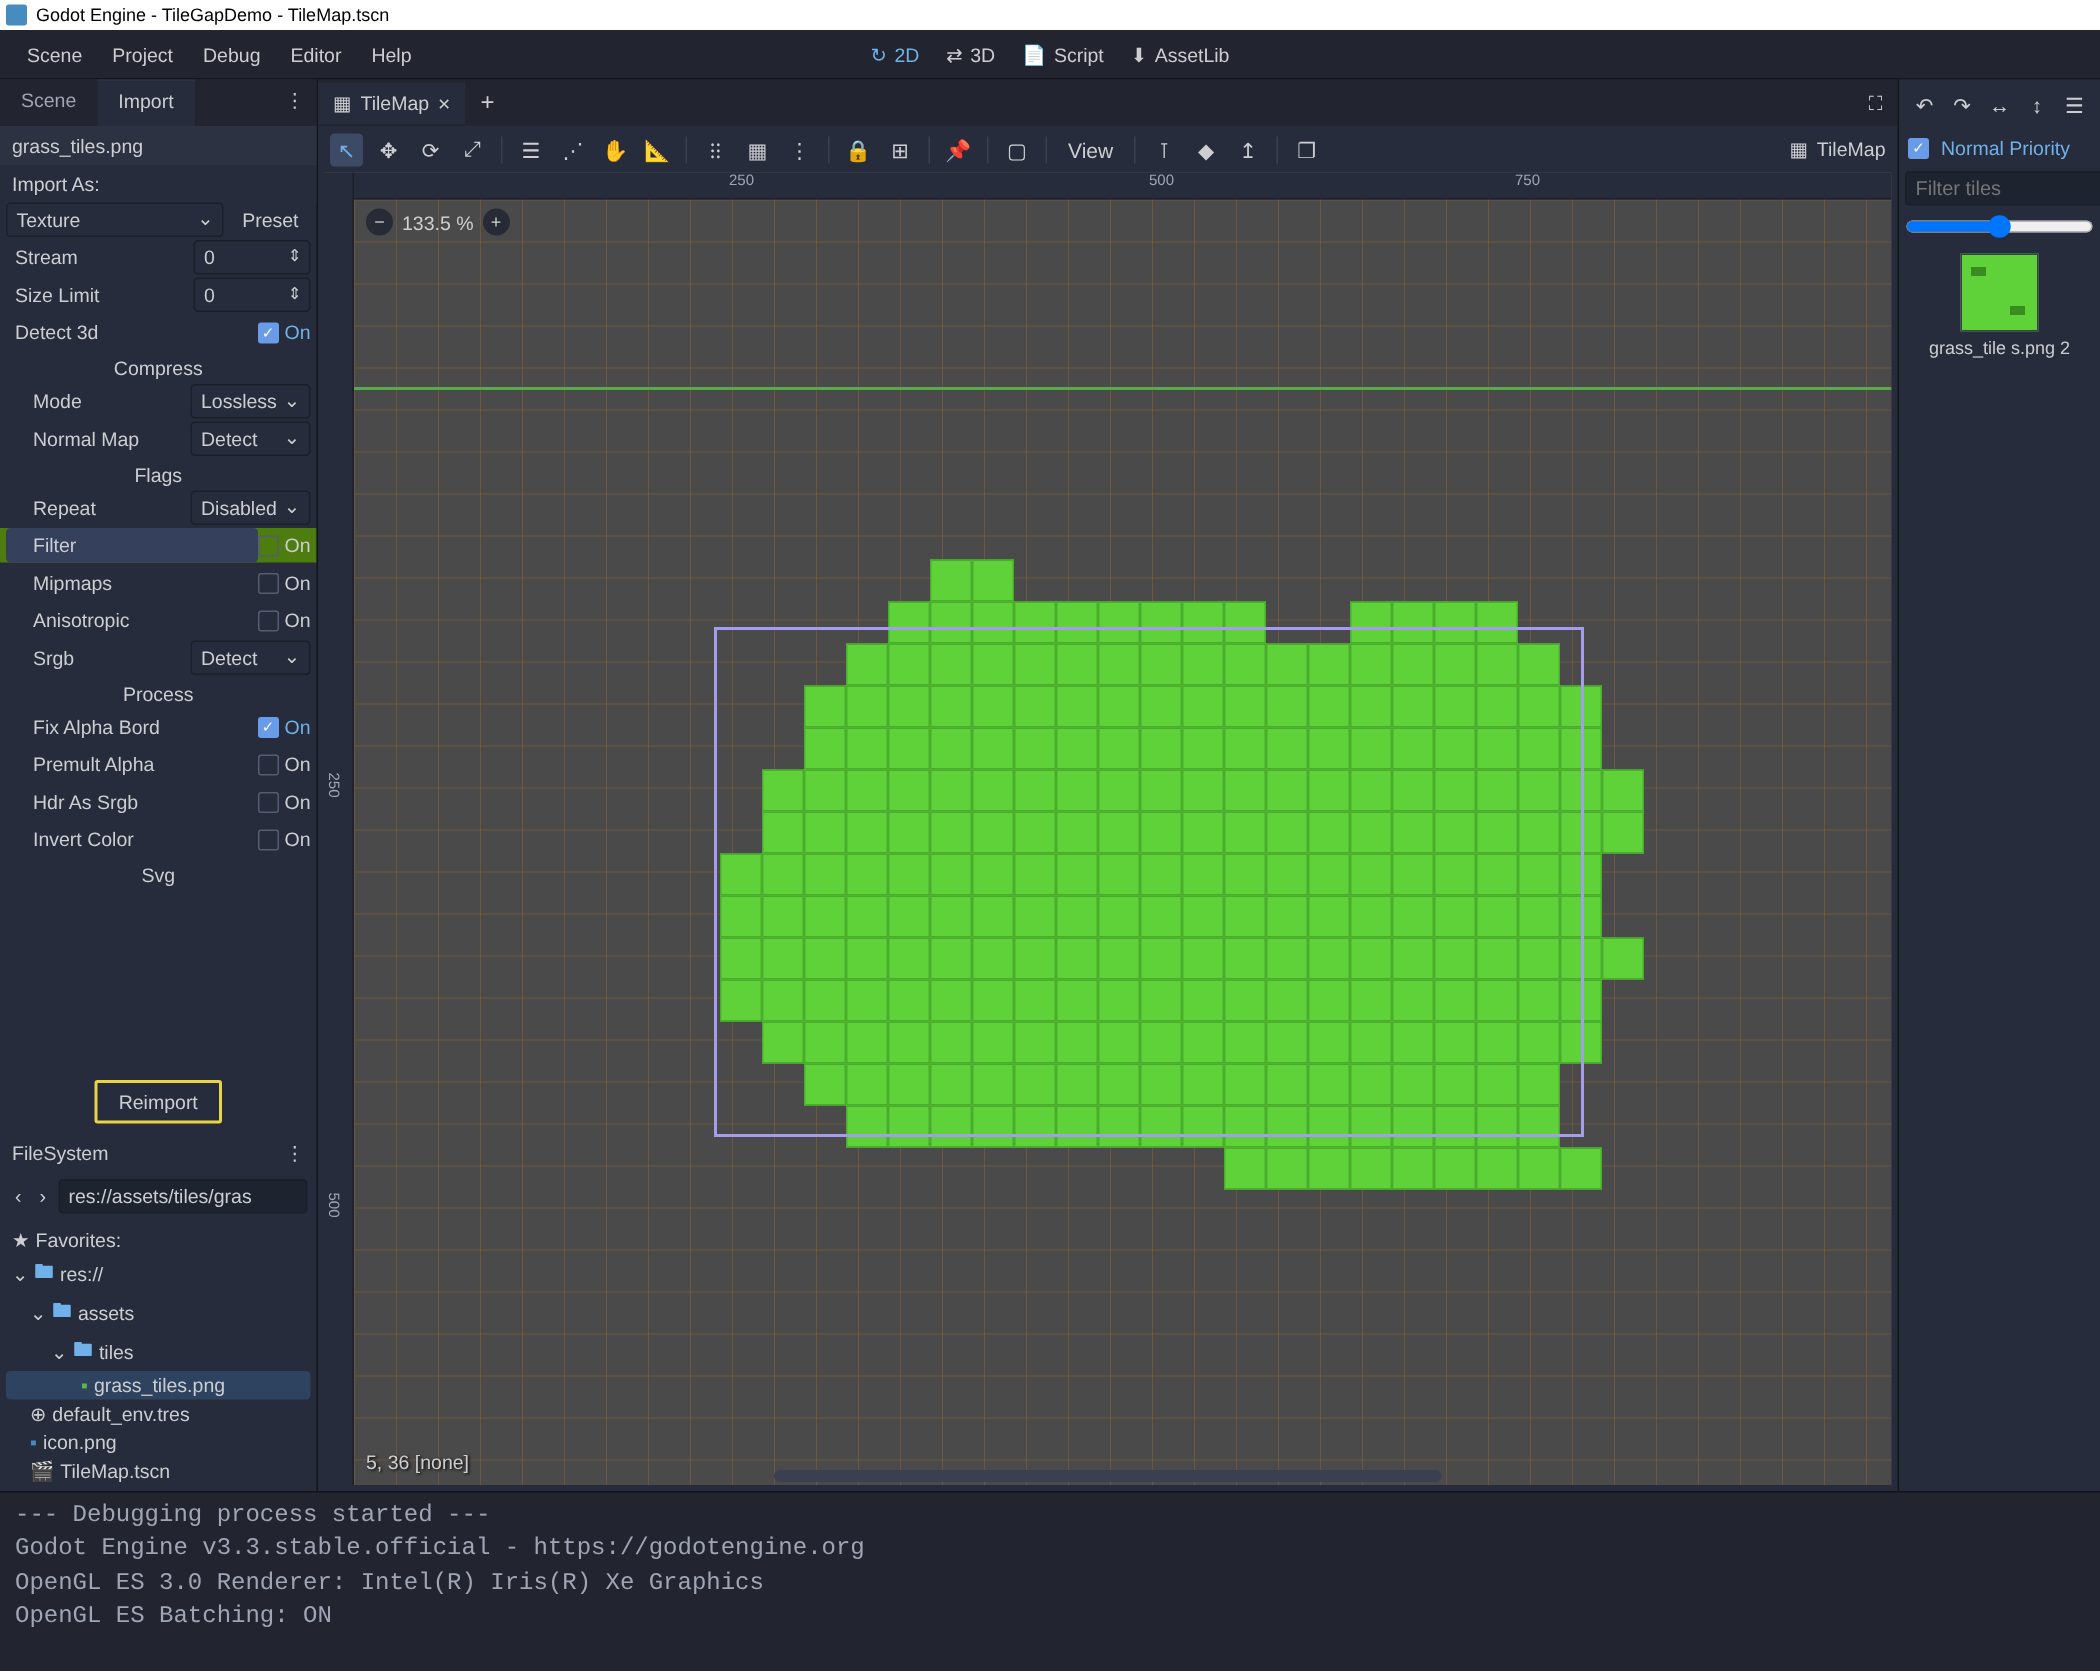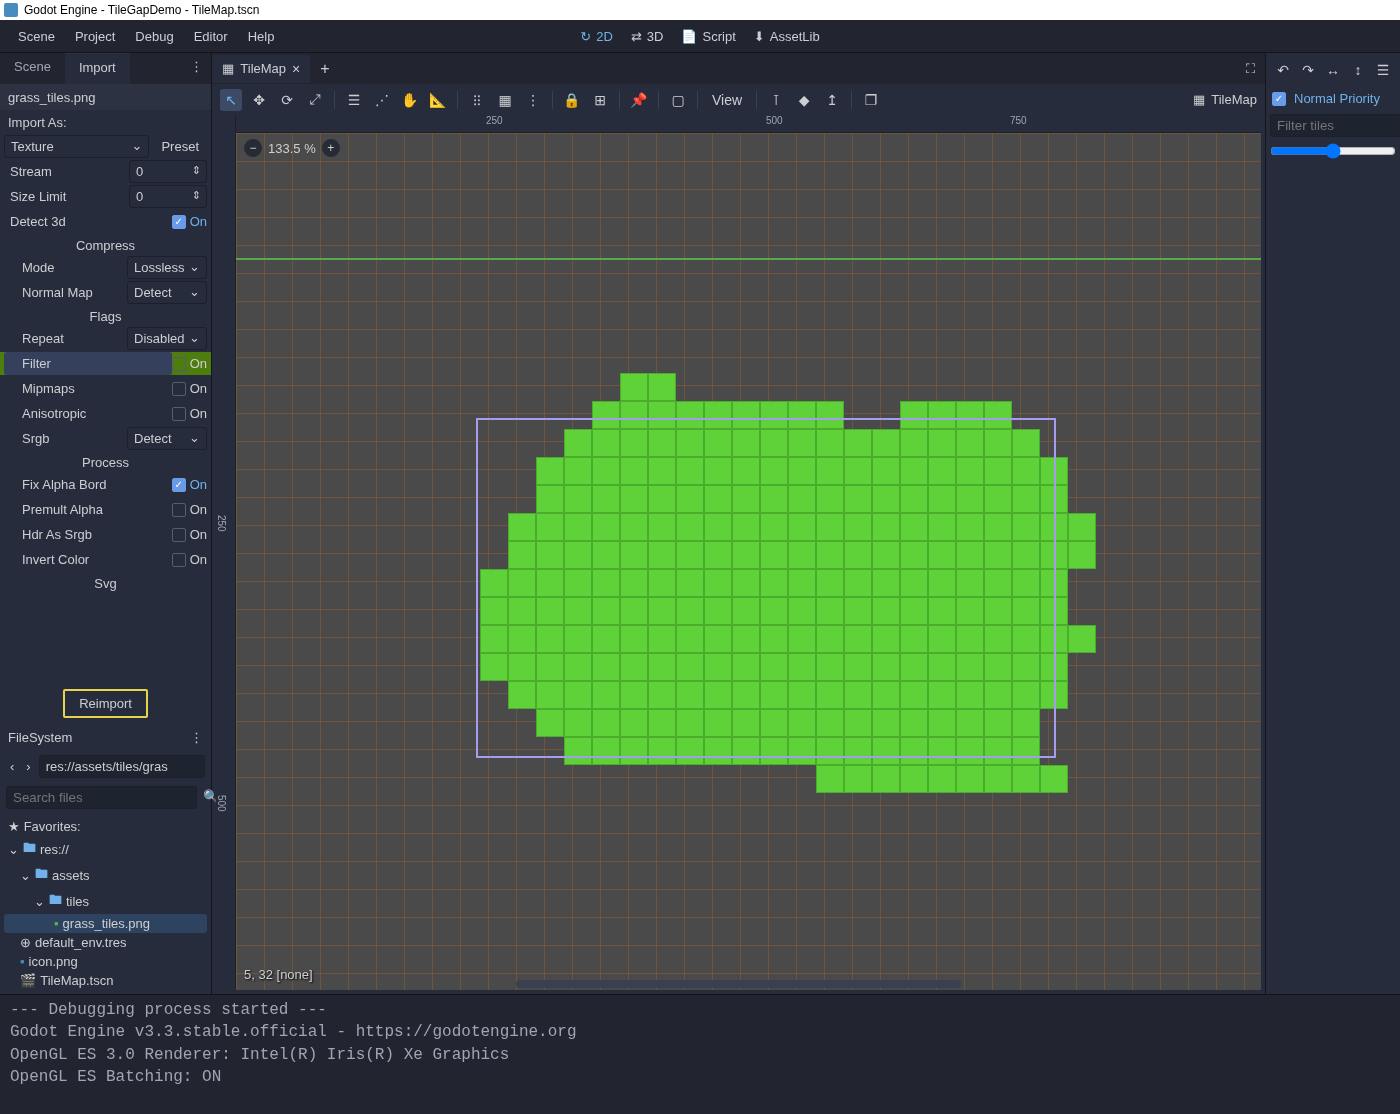--- a/index.html
+++ b/index.html
@@ -561,24 +561,20 @@
 
     <div class="dock-title">
       <span>FileSystem</span>
       <span style="margin-left:auto">⋮</span>
     </div>
     <div class="path-row">
       <span class="nav-arrow">‹</span>
       <span class="nav-arrow">›</span>
       <div class="path-box">res://assets/tiles/gras</div>
     </div>
-    <div class="search-row">
-      <input class="search-input" placeholder="Search files" style="">
-      <span style="padding:3px 6px">🔍</span>
-    </div>
     <div class="file-tree">
       <div class="tree-item">
           <span>★</span>
           <span>Favorites:</span>
         </div>
       <div class="tree-item">
           <span>⌄</span>
           <span class="folder-icon">🖿</span>
           <span>res://</span>
         </div>
@@ -1074,21 +1070,21 @@
               <div class="tile-cell"></div>
               <div class="tile-cell"></div>
               <div class="tile-cell"></div>
               <div class="tile-cell"></div>
               <div class="tile-cell"></div>
               <div class="tile-cell empty"></div>
             </div>
           </div>
         <div class="selection-rect" style="top:285px;left:240px;width:580px;height:340px;"></div>
       </div>
-      <div class="coord-label">5, 32 [none]</div>
+      <div class="coord-label">5, 36 [none]</div>
       <div class="scrollbar-h"></div>
     </div>
   </div>
 
   <div class="right-panel">
     <div class="right-tool-row">
       <span class="tool-btn">↶</span>
       <span class="tool-btn">↷</span>
       <span class="tool-btn">↔</span>
       <span class="tool-btn">↕</span>
@@ -1096,20 +1092,25 @@
     </div>
     <div class="enable-row">
       <span class="checkbox checked">✓</span>
       <span style="color:#6fb1e8">Normal Priority</span>
     </div>
     <div class="search-row" style="padding:0">
       <input class="search-input" placeholder="Filter tiles" style="">
 
     </div>
     <input type="range" style="width: 100%;" value="50">
+    <div class="tile-thumb-item">
+      <div class="tile-thumb"></div>
+      <div class="thumb-label">grass_tile
+s.png 2</div>
+    </div>
   </div>
 </div>
 
 <div class="output-dock">
   <div class="output-text">--- Debugging process started ---
 Godot Engine v3.3.stable.official - https://godotengine.org
 OpenGL ES 3.0 Renderer: Intel(R) Iris(R) Xe Graphics
 OpenGL ES Batching: ON</div>
 </div>
 

